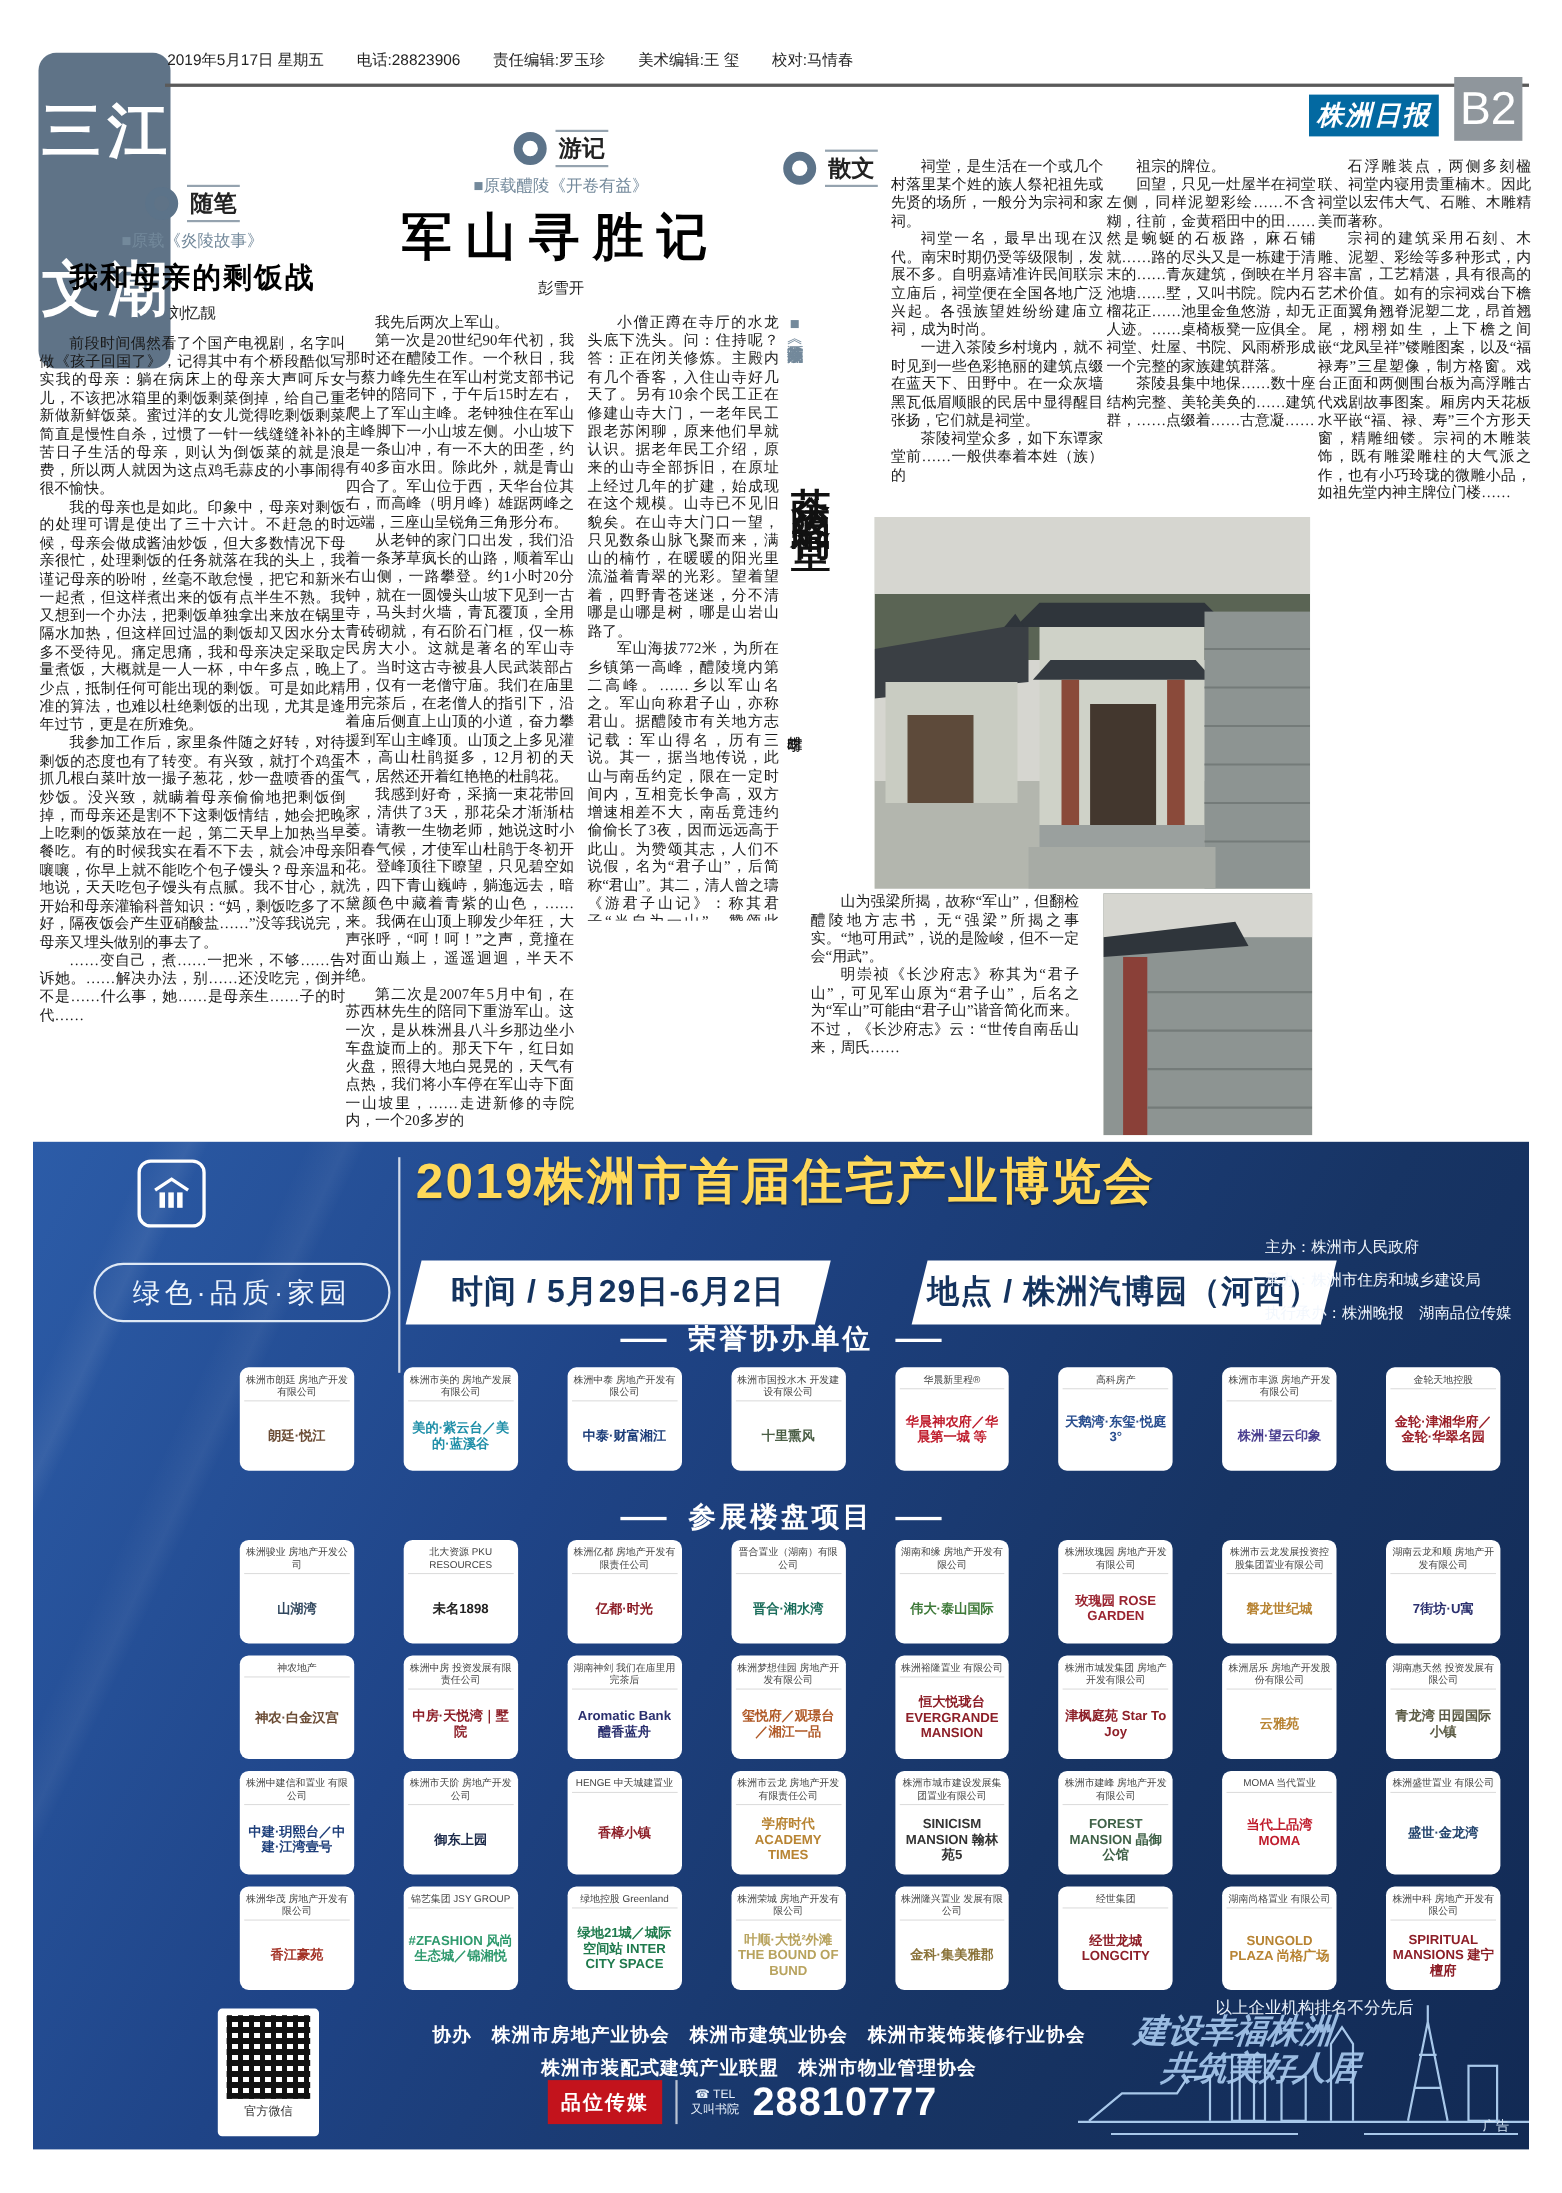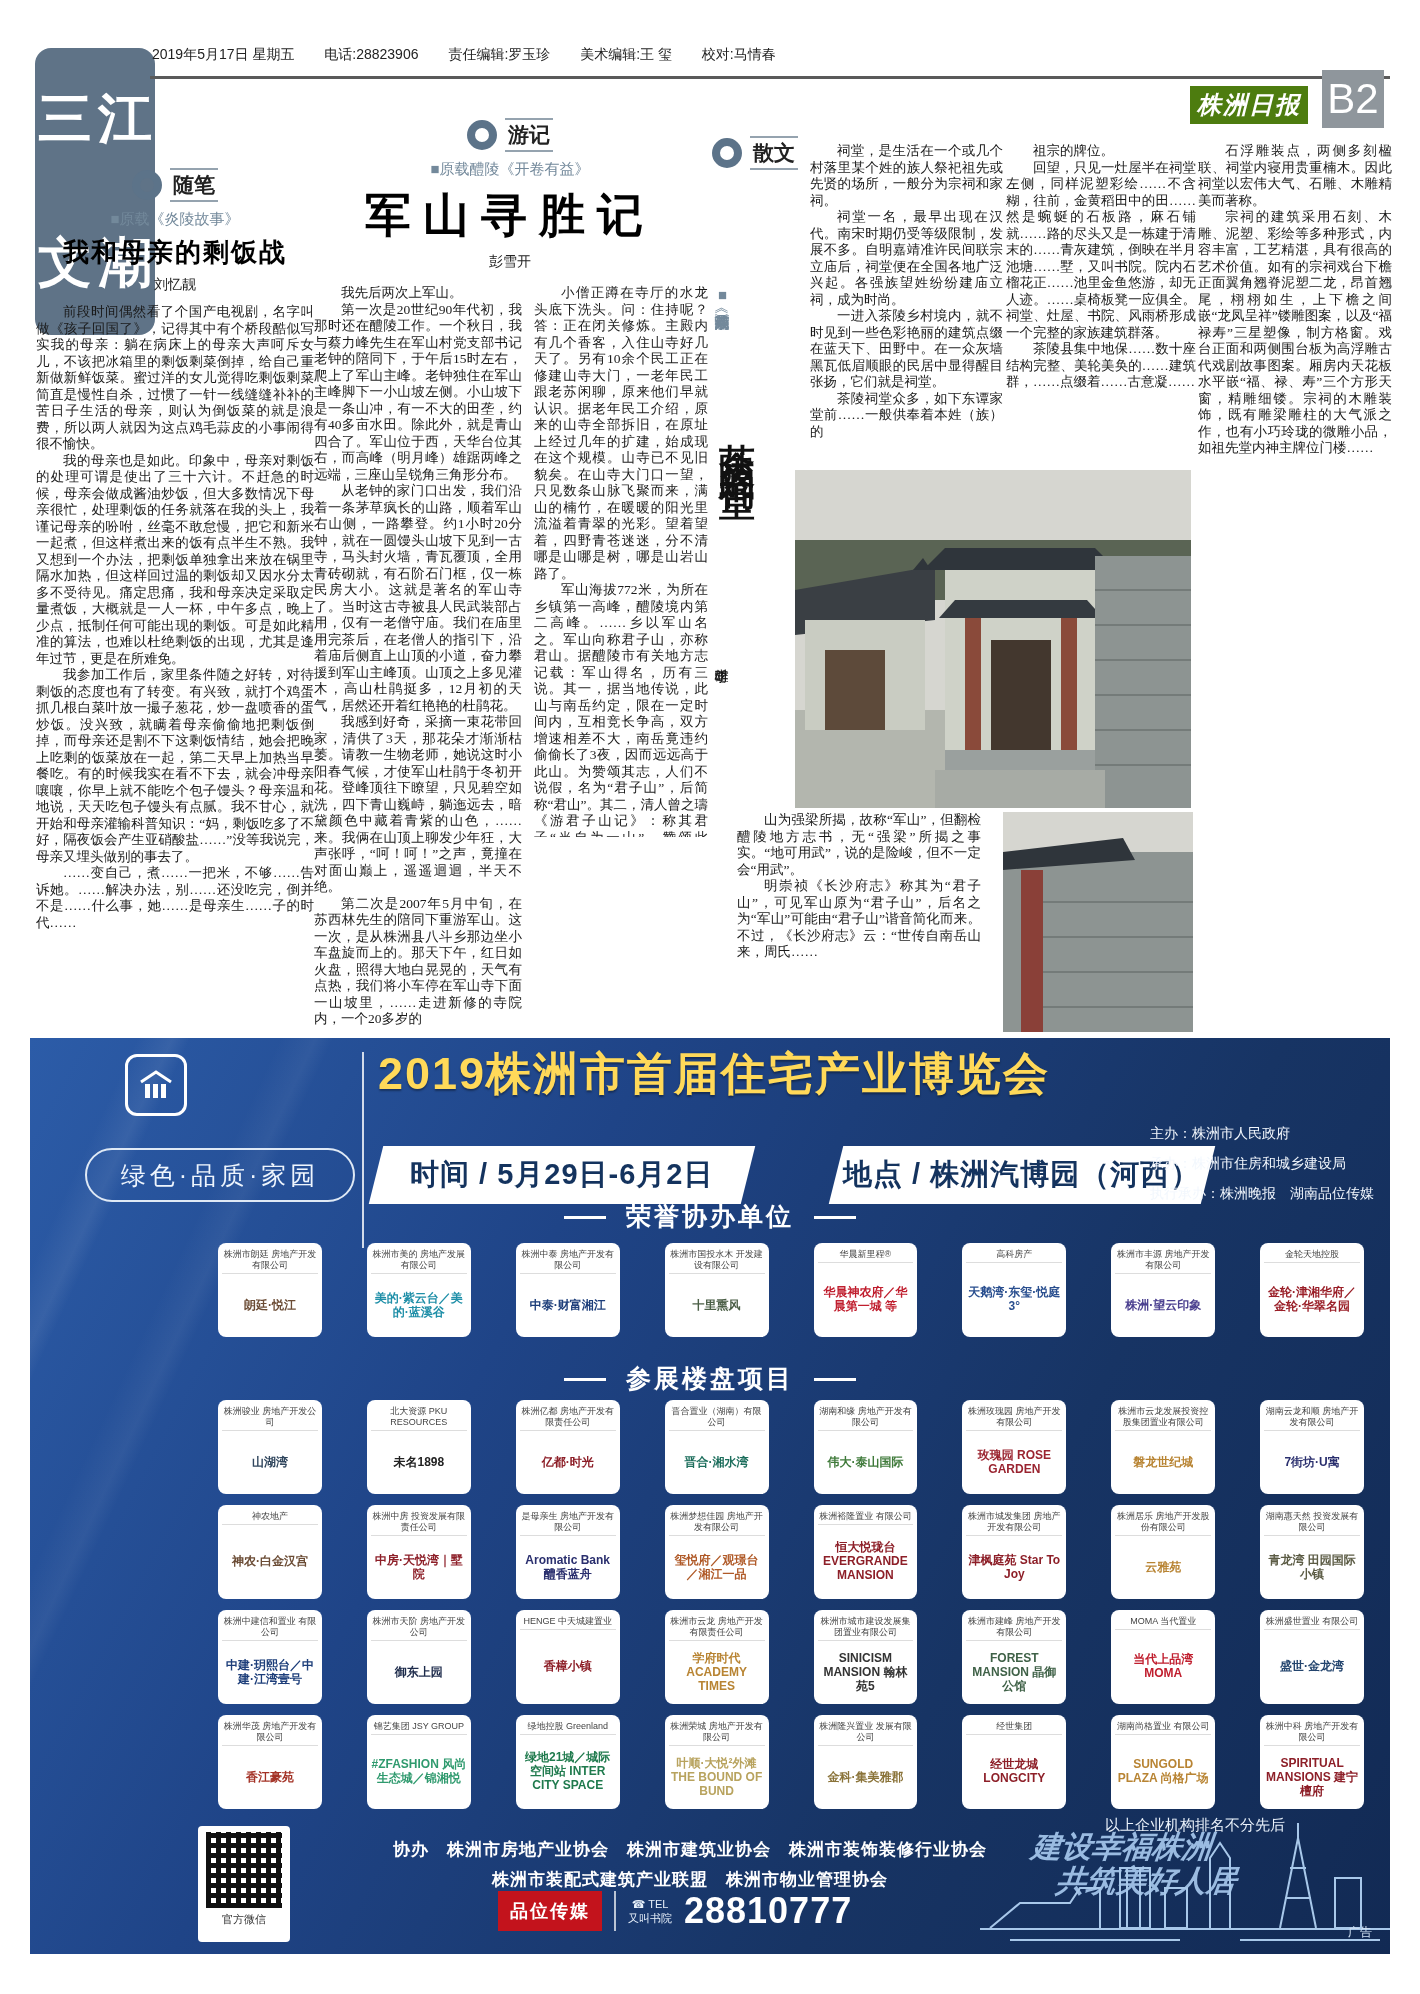--- a/index.html
+++ b/index.html
@@ -5,21 +5,21 @@
   html,body{margin:0;padding:0;background:#e8e8e8;}
   .page{position:relative;width:1420px;height:1994px;background:#fff;margin:0 auto;
         font-family:"Liberation Serif",serif;color:#111;overflow:hidden;}
   
   .masthead{position:absolute;left:35px;top:48px;width:120px;height:287px;background:#5f7387;
             border-radius:16px;display:grid;grid-template-columns:1fr 1fr;align-items:center;
             justify-items:center;color:#fff;font-weight:bold;font-size:54px;font-family:"Liberation Serif",serif;}
   .dateline{position:absolute;left:152px;top:46px;font-size:14px;color:#222;font-family:"Liberation Sans",sans-serif;}
   .dateline span{margin-right:26px;}
   .toprule{position:absolute;left:150px;top:76px;width:1240px;height:3px;background:#5a5a5a;}
-  .paperlogo{position:absolute;left:1190px;top:86px;width:118px;height:38px;background:#4d7c0f;color:#fff;
+  .paperlogo{position:absolute;left:1190px;top:86px;width:118px;height:38px;background:#0369a1;color:#fff;
              display:flex;align-items:center;justify-content:center;font-size:24px;font-weight:bold;
              font-style:italic;letter-spacing:2px;}
   .pageno{position:absolute;left:1322px;top:70px;width:62px;height:58px;background:#8f969c;color:#fff;
           display:flex;align-items:center;justify-content:center;font-size:42px;font-family:"Liberation Sans",sans-serif;}
   
   .secrow{display:flex;align-items:center;justify-content:center;gap:8px;margin-bottom:8px;}
   .ring{width:14px;height:14px;border:8px solid #5c7389;border-radius:50%;display:inline-block;}
   .seclabel{font-size:21px;font-weight:bold;color:#222;border-top:2px solid #95a3af;border-bottom:2px solid #95a3af;
             padding:1px 3px;font-family:"Liberation Sans",sans-serif;}
   .source{color:#73899b;font-size:15px;text-align:center;margin:2px 0 6px 0;font-family:"Liberation Sans",sans-serif;}
@@ -339,21 +339,21 @@
     <div class="cardrow grow1">
         <div class="lcard">
           <div class="co">神农地产</div>
           <div class="br" style="color: rgb(107, 76, 53);">神农·白金汉宫</div>
         </div>
         <div class="lcard">
           <div class="co">株洲中房 投资发展有限责任公司</div>
           <div class="br" style="color: rgb(141, 31, 40);">中房·天悦湾｜墅院</div>
         </div>
         <div class="lcard">
-          <div class="co">是母亲生 房地产开发有限公司</div>
+          <div class="co">湖南神剑 我们在庙里用完茶后</div>
           <div class="br" style="color: rgb(42, 47, 110);">Aromatic Bank 醴香蓝舟</div>
         </div>
         <div class="lcard">
           <div class="co">株洲梦想佳园 房地产开发有限公司</div>
           <div class="br" style="color: rgb(176, 90, 40);">玺悦府／观璟台／湘江一品</div>
         </div>
         <div class="lcard">
           <div class="co">株洲裕隆置业 有限公司</div>
           <div class="br" style="color: rgb(141, 31, 40);">恒大悦珑台 EVERGRANDE MANSION</div>
         </div>

